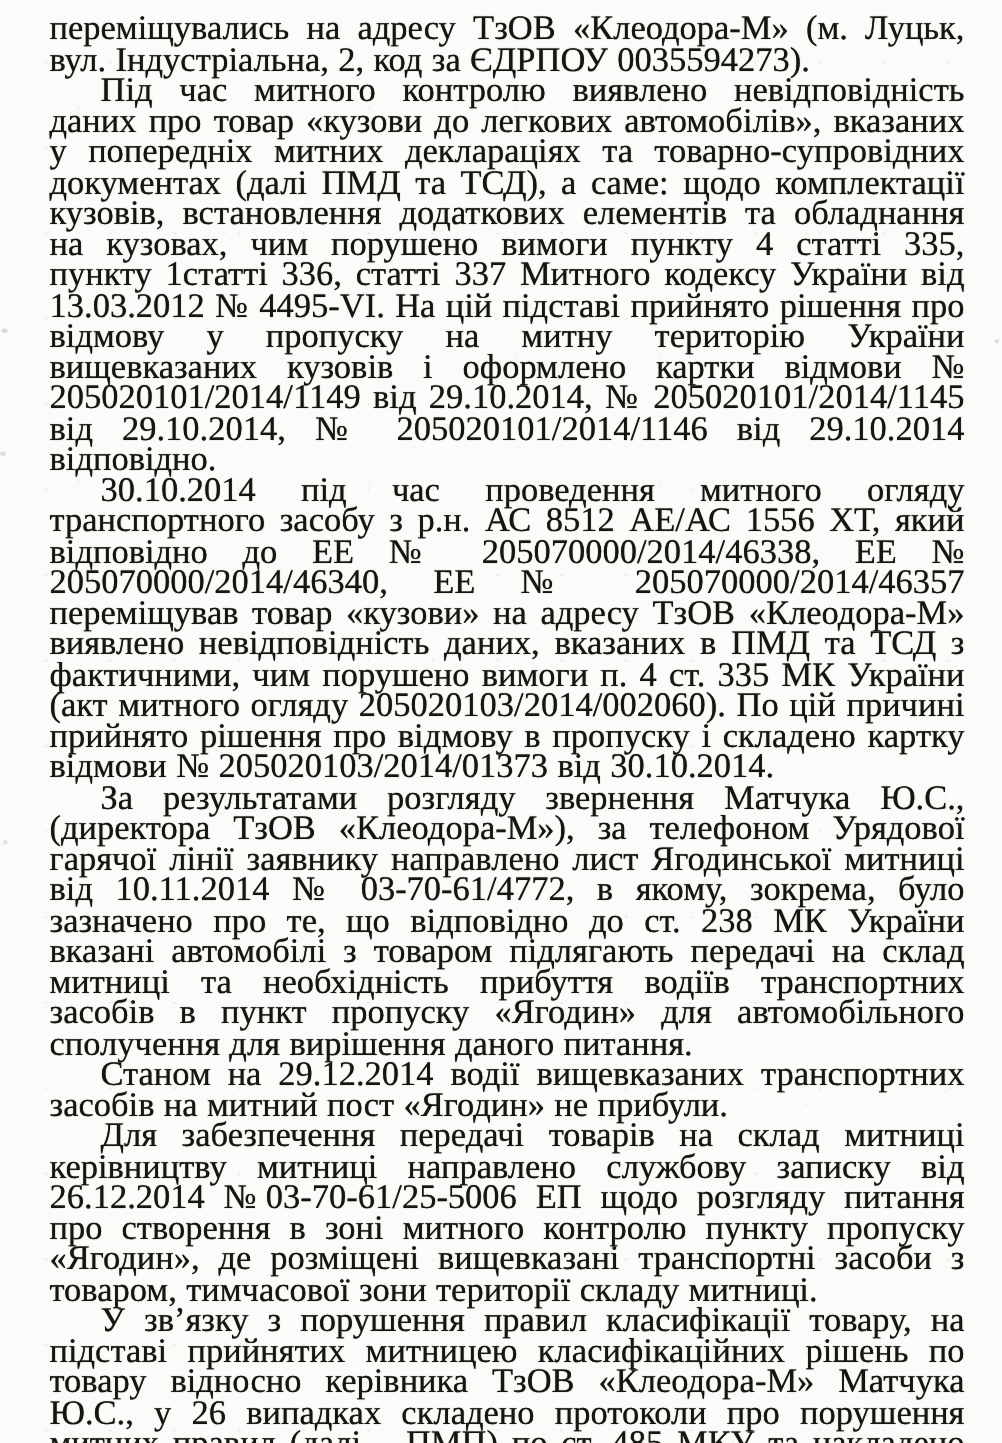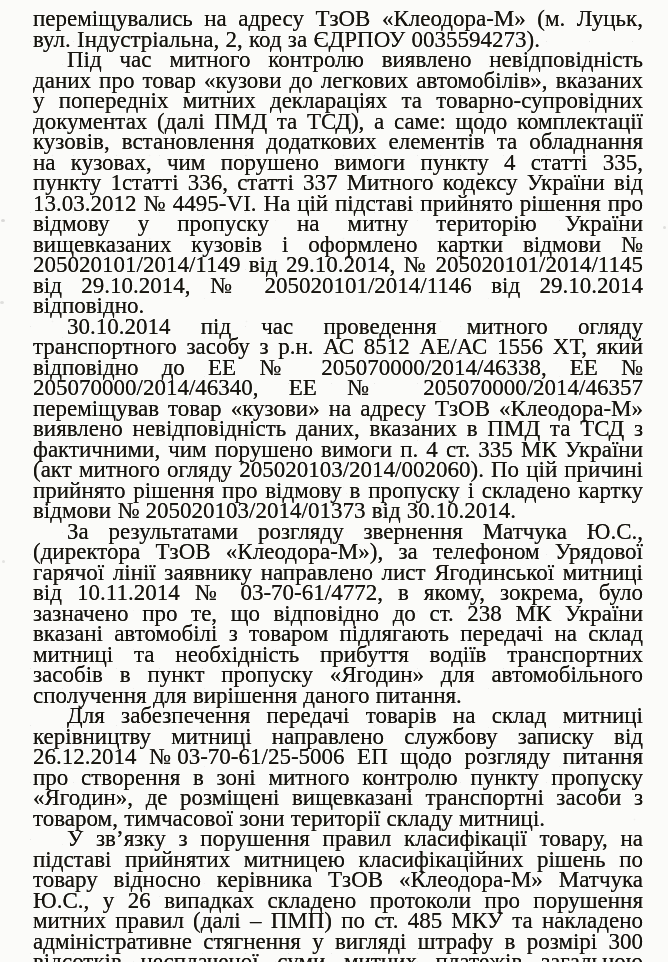--- a/index.html
+++ b/index.html
@@ -69,16 +69,17 @@
   <div class="smudge s1"></div>
   <div class="smudge s2"></div>
   <div class="smudge s3"></div>
   <div class="smudge s4"></div>
 
   <div class="textblock">
     <p class="continuation">переміщувались на адресу ТзОВ «Клеодора-М» (м. Луцьк, вул. Індустріальна, 2, код за ЄДРПОУ 0035594273).</p>
     <p>Під час митного контролю виявлено невідповідність даних про товар «кузови до легкових автомобілів», вказаних у попередніх митних деклараціях та товарно-супровідних документах (далі ПМД та ТСД), а саме: щодо комплектації кузовів, встановлення додаткових елементів та обладнання на кузовах, чим порушено вимоги пункту 4 статті 335, пункту 1статті 336, статті 337 Митного кодексу України від 13.03.2012 № 4495-VI. На цій підставі прийнято рішення про відмову у пропуску на митну територію України вищевказаних кузовів і оформлено картки відмови № 205020101/2014/1149 від 29.10.2014, № 205020101/2014/1145 від 29.10.2014, № 205020101/2014/1146 від 29.10.2014 відповідно.</p>
     <p>30.10.2014 під час проведення митного огляду транспортного засобу з р.н. АС 8512 АЕ/АС 1556 ХТ, який відповідно до ЕЕ № 205070000/2014/46338, ЕЕ № 205070000/2014/46340, ЕЕ № 205070000/2014/46357 переміщував товар «кузови» на адресу ТзОВ «Клеодора-М» виявлено невідповідність даних, вказаних в ПМД та ТСД з фактичними, чим порушено вимоги п. 4 ст. 335 МК України (акт митного огляду 205020103/2014/002060). По цій причині прийнято рішення про відмову в пропуску і складено картку відмови № 205020103/2014/01373 від 30.10.2014.</p>
     <p>За результатами розгляду звернення Матчука Ю.С., (директора ТзОВ «Клеодора-М»), за телефоном Урядової гарячої лінії заявнику направлено лист Ягодинської митниці від 10.11.2014 № 03-70-61/4772, в якому, зокрема, було зазначено про те, що відповідно до ст. 238 МК України вказані автомобілі з товаром підлягають передачі на склад митниці та необхідність прибуття водіїв транспортних засобів в пункт пропуску «Ягодин» для автомобільного сполучення для вирішення даного питання.</p>
+    <p>Станом на 29.12.2014 водії вищевказаних транспортних засобів на митний пост «Ягодин» не прибули.</p>
     <p>Для забезпечення передачі товарів на склад митниці керівництву митниці направлено службову записку від 26.12.2014 №03-70-61/25-5006 ЕП щодо розгляду питання про створення в зоні митного контролю пункту пропуску «Ягодин», де розміщені вищевказані транспортні засоби з товаром, тимчасової зони території складу митниці.</p>
     <p>У зв’язку з порушення правил класифікації товару, на підставі прийнятих митницею класифікаційних рішень по товару відносно керівника ТзОВ «Клеодора-М» Матчука Ю.С., у 26 випадках складено протоколи про порушення митних правил (далі – ПМП) по ст. 485 МКУ та накладено адміністративне стягнення у вигляді штрафу в розмірі 300 відсотків несплаченої суми митних платежів загальною сумою 26 850,72 грн. У постанові в справах про порушення митних правил (далі ПМП) зазначено, що керівником ТзОВ «Клеодора-М» Матчуком Ю.С. вчинено протиправні дії, спрямовані на неправомірне зменшення розміру митних платежів шляхом</p>
   </div>
 </div>
 
 </body></html>

